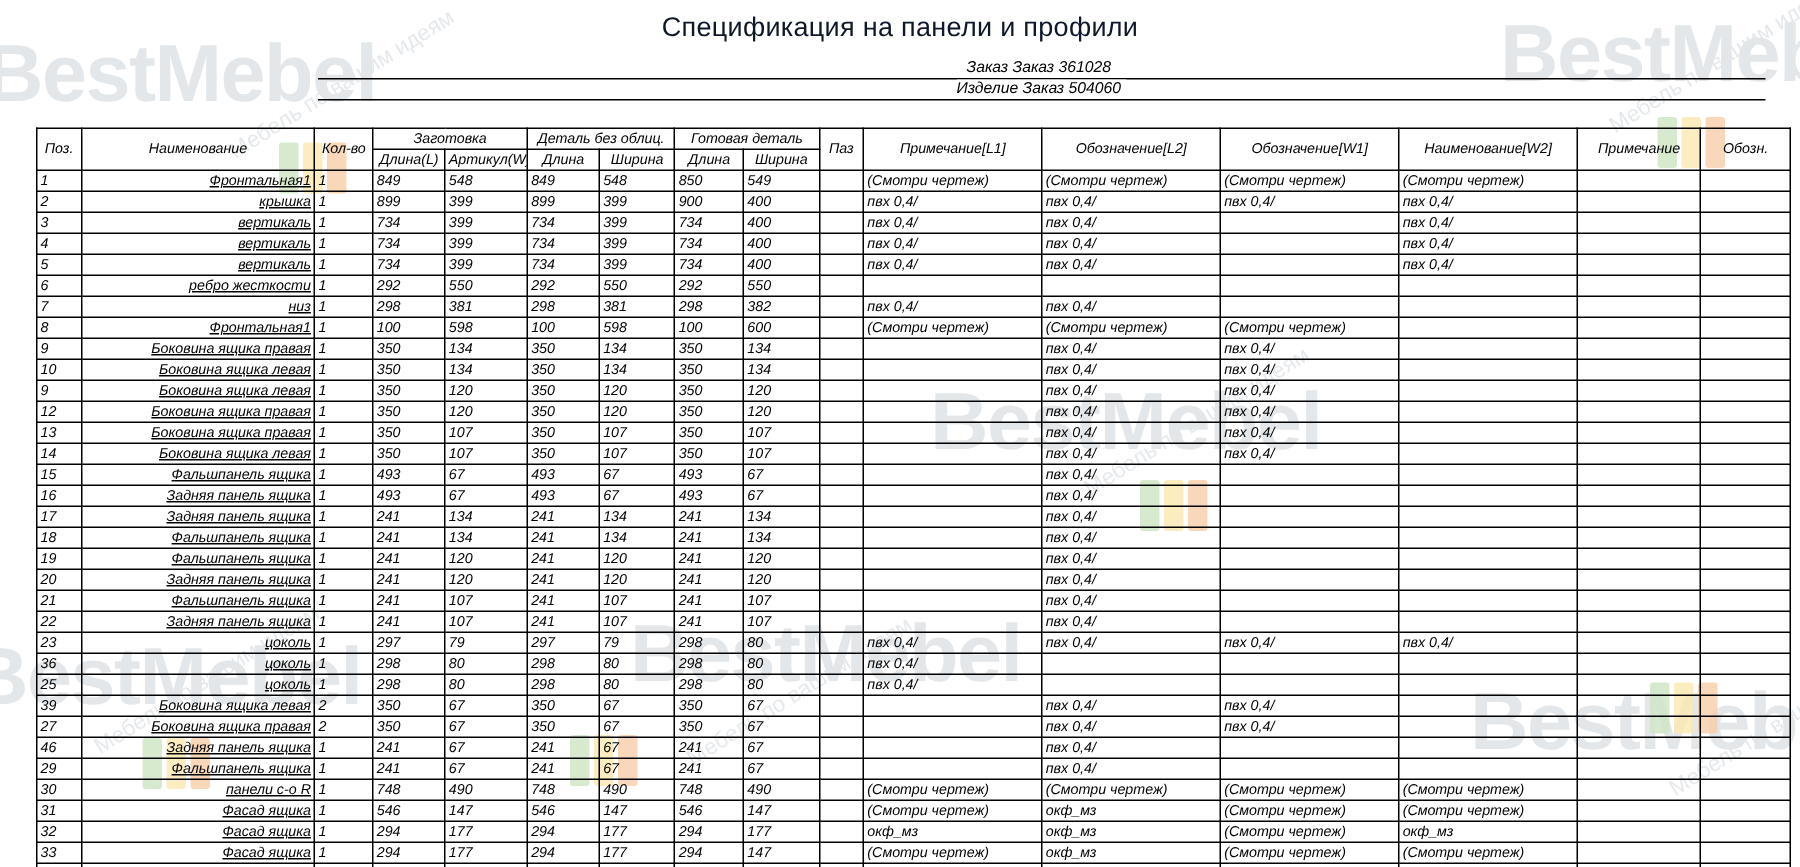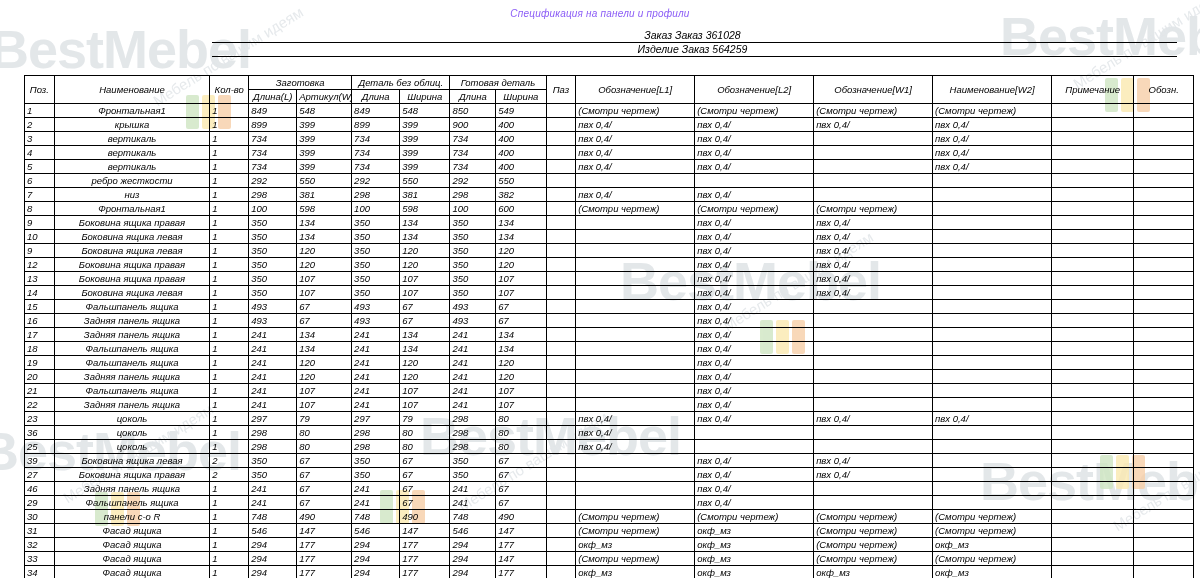--- a/index.html
+++ b/index.html
@@ -54,23 +54,22 @@
   
   .page {
     position: relative;
     z-index: 2;
     padding: 6px 14px 0 14px;
     box-sizing: border-box;
   }
 
   .doc-title {
     text-align: center;
-    font-style: italic;
-    font-size: 10px;
-    color: #8b5cf6;
+    font-size: 18px;
+    color: #0f172a;
     margin: 2px 0 10px 0;
     letter-spacing: .2px;
   }
 
   .meta {
     margin-left: 198px;
     margin-bottom: 18px;
     text-align: center;
   }
   .meta-row {
@@ -107,21 +106,21 @@
   table.spec th {
     font-weight: normal;
     font-style: italic;
     text-align: center;
     vertical-align: middle;
   }
   table.spec td { vertical-align: middle; }
 
   thead .grp { text-align: center; }
   .c-num { text-align: left; }
-  .c-name { text-align: center; }
+  .c-name { text-align: right; text-decoration: underline; }
   .c-qty { text-align: left; }
   .c-val { text-align: left; }
   .c-txt { text-align: left; }
 
   
   col.w-pos   { width: 26px; }
   col.w-name  { width: 136px; }
   col.w-qty   { width: 34px; }
   col.w-len   { width: 42px; }
   col.w-wid   { width: 48px; }
@@ -186,21 +185,21 @@
       <i class="o"></i>
   </div>
 </div>
 
 <div class="page">
 
   <div class="doc-title">Спецификация на панели и профили</div>
 
   <div class="meta">
     <div class="meta-row"><span>Заказ Заказ 361028</span></div>
-    <div class="meta-row"><span>Изделие Заказ 564259</span></div>
+    <div class="meta-row"><span>Изделие Заказ 504060</span></div>
   </div>
 
   <table class="spec">
     <colgroup>
       <col class="w-pos">
         <col class="w-name">
         <col class="w-qty">
       <col class="w-len">
         <col class="w-wid">
       <col class="w-dl">
@@ -217,21 +216,21 @@
     </colgroup>
     <thead>
       <tr>
         <th rowspan="2">Поз.</th>
         <th rowspan="2">Наименование</th>
         <th rowspan="2">Кол-во</th>
         <th class="grp" colspan="2">Заготовка</th>
         <th class="grp" colspan="2">Деталь без облиц.</th>
         <th class="grp" colspan="2">Готовая деталь</th>
         <th rowspan="2">Паз</th>
-        <th rowspan="2">Обозначение[L1]</th>
+        <th rowspan="2">Примечание[L1]</th>
         <th rowspan="2">Обозначение[L2]</th>
         <th rowspan="2">Обозначение[W1]</th>
         <th rowspan="2">Наименование[W2]</th>
         <th rowspan="2">Примечание</th>
         <th rowspan="2">Обозн.</th>
       </tr>
       <tr>
         <th>Длина(L)</th>
         <th>Артикул(W)</th>
         <th>Длина</th>

